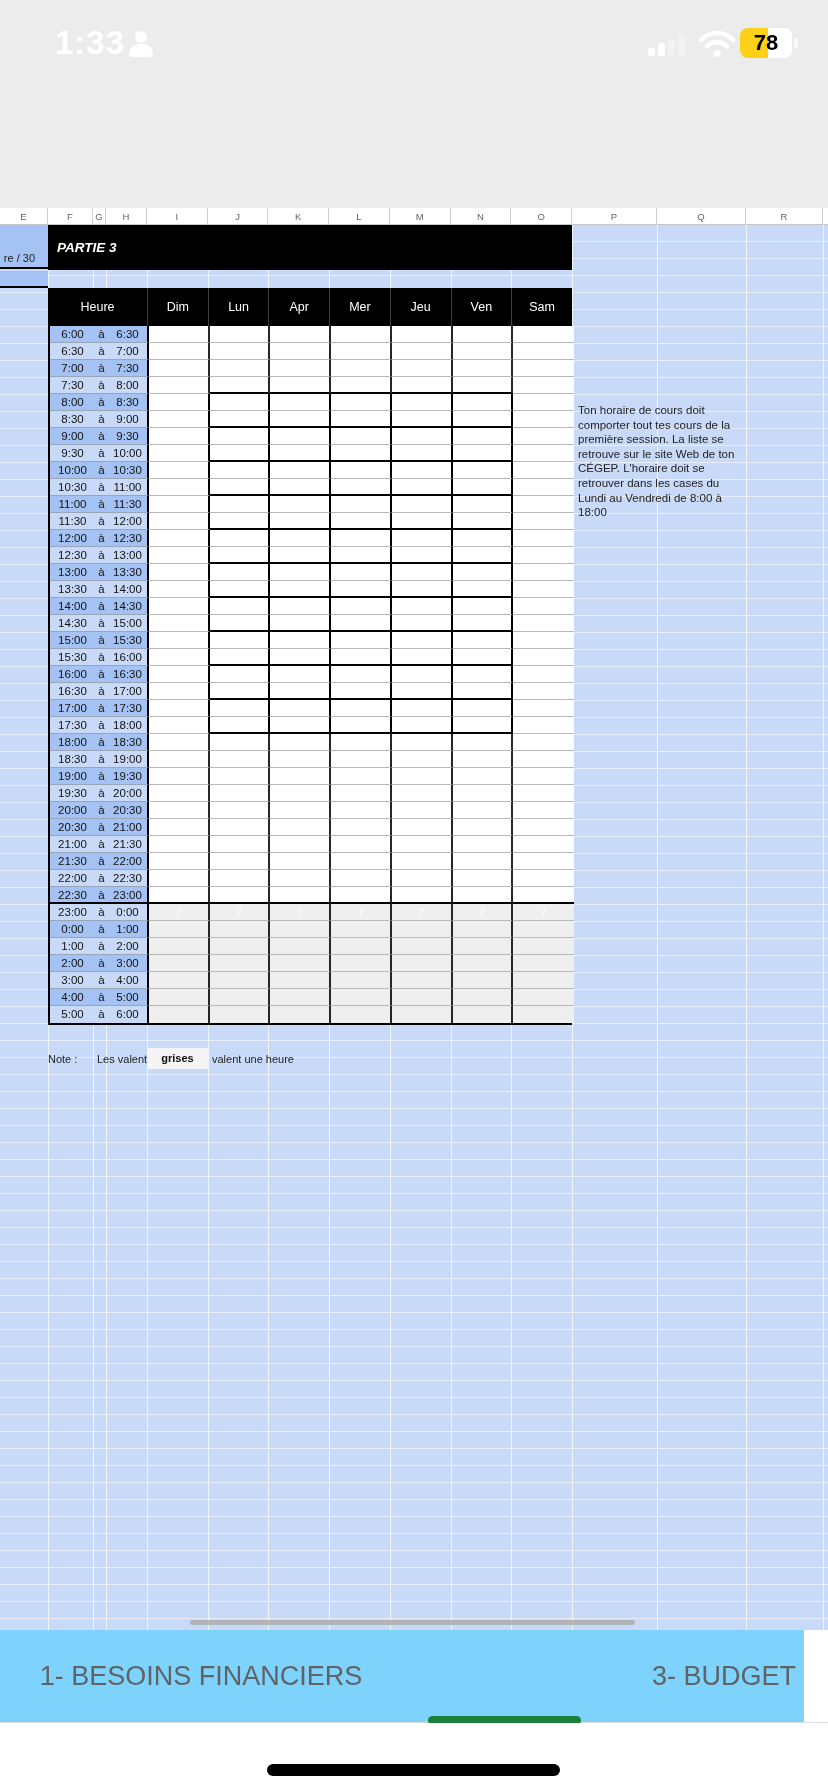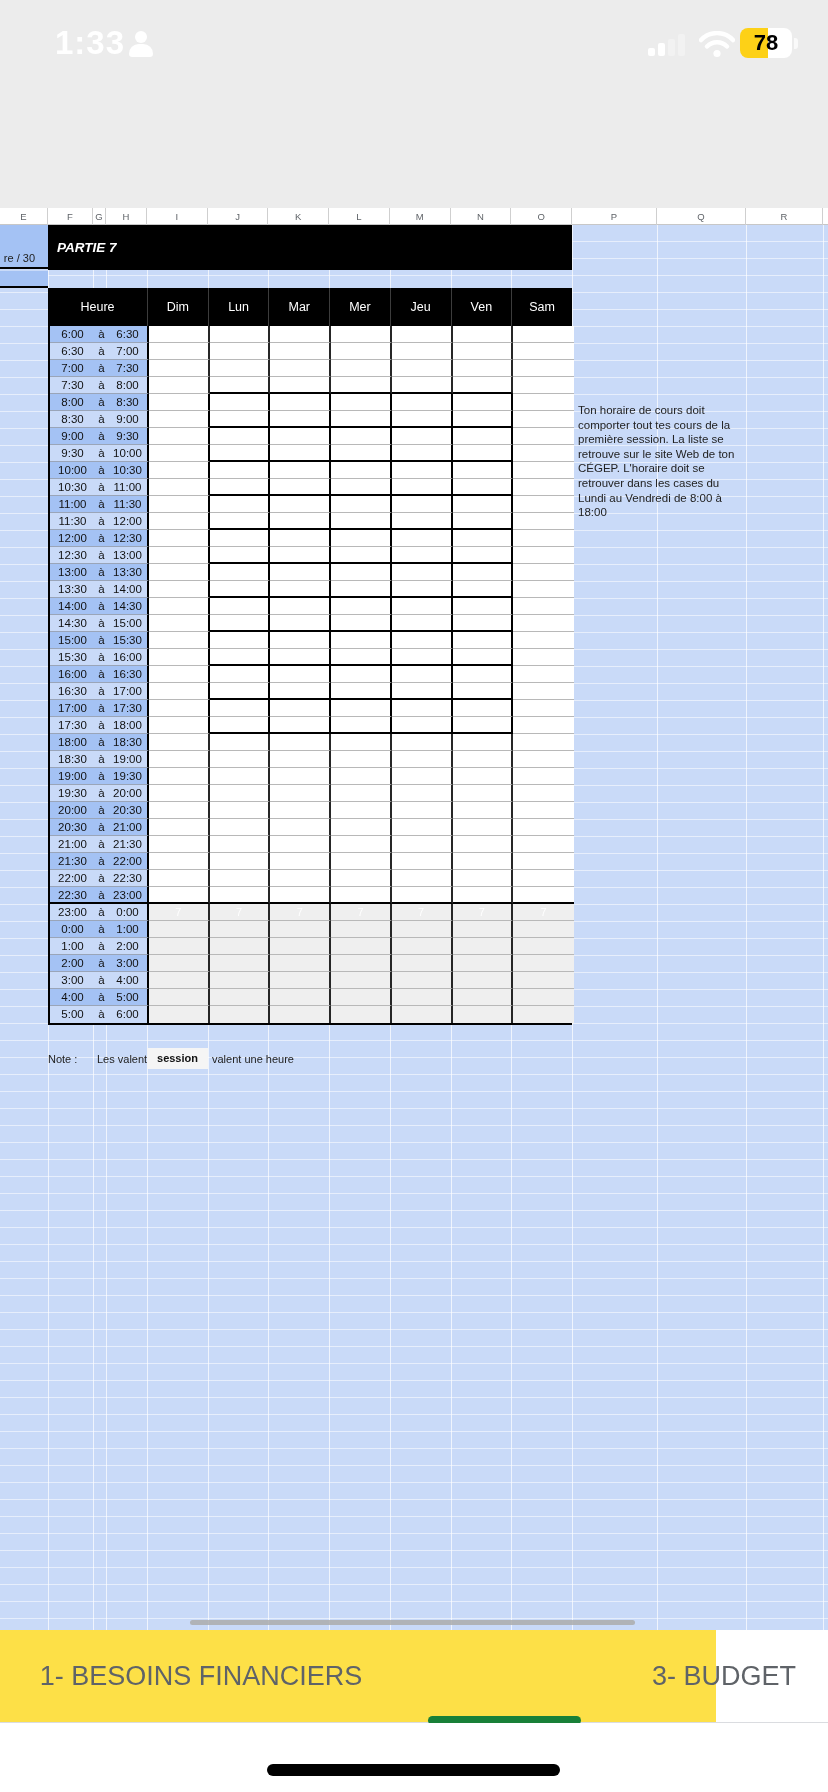--- a/index.html
+++ b/index.html
@@ -75,21 +75,21 @@
 
   
   .note-label{left:48px;top:1050px;height:19px;line-height:19px;font-size:11px;color:#222;}
   .note-before{left:97px;top:1050px;height:19px;line-height:19px;font-size:11px;color:#222;}
   .note-grises{left:147px;top:1048px;width:61px;height:21px;line-height:21px;font-size:11px;font-weight:700;
     color:#111;background:#f5f5f5;text-align:center;}
   .note-after{left:212px;top:1050px;height:19px;line-height:19px;font-size:11px;color:#222;}
 
   
   #hscrollbar{left:190px;top:1620px;width:445px;height:5px;border-radius:3px;background:#ababab;opacity:.85;}
-  #tab-bar{left:0;top:1630px;width:716px;height:93px;background:#fde047;}
+  #tab-bar{left:0;top:1630px;width:804px;height:93px;background:#7dd3fc;}
   #tab-divider{left:0;top:1722px;width:828px;height:1px;background:#dadce0;}
   .tab{position:absolute;top:0;height:92px;display:flex;align-items:center;justify-content:center;
     font-size:27px;color:#5f6368;white-space:nowrap;}
   .tab.active{color:var(--accent-green);}
   #tab-1{left:42px;width:318px;}
   #tab-2{left:428px;width:154px;}
   #tab-3{left:650px;width:148px;}
   #tab-indicator{left:428px;top:1716px;width:153px;height:9px;border-radius:4.5px;background:var(--accent-green);}
   #bottom-area{left:0;top:1723px;width:828px;height:69px;background:#fff;}
   #home-indicator{left:267px;top:1764px;width:293px;height:12px;border-radius:6px;background:#000;}
@@ -152,26 +152,26 @@
       <div class="vline" style="left: 511.26px;"></div>
       <div class="vline" style="left: 572px;"></div>
       <div class="vline" style="left: 657px;"></div>
       <div class="vline" style="left: 746px;"></div>
       <div class="vline" style="left: 823px;"></div>
     </div>
 
   <div class="abs e-cell1">re / 30</div>
   <div class="abs e-cell2"></div>
 
-  <div class="abs" id="partie-row">PARTIE 7</div>
+  <div class="abs" id="partie-row">PARTIE 3</div>
   <div class="abs" id="day-header-row">
     <div class="hdr-cell" id="heure-hdr" style="width:99px;">Heure</div>
   <div class="hdr-cell" style="width: 60.71px;">Dim</div>
       <div class="hdr-cell" style="width: 60.71px;">Lun</div>
-      <div class="hdr-cell" style="width: 60.71px;">Mar</div>
+      <div class="hdr-cell" style="width: 60.71px;">Apr</div>
       <div class="hdr-cell" style="width: 60.71px;">Mer</div>
       <div class="hdr-cell" style="width: 60.71px;">Jeu</div>
       <div class="hdr-cell" style="width: 60.71px;">Ven</div>
       <div class="hdr-cell" style="width: 60.74px;">Sam</div>
     </div>
 
   <div class="abs" id="grid">
       <div class="grid-row">
         <div class="tcell" style="width: 45px; background: var(--row-dark-blue); border-bottom: 1px solid rgb(154, 165, 184);">6:00</div>
         <div class="tcell" style="width: 13px; background: var(--row-dark-blue); border-bottom: 1px solid rgb(154, 165, 184);">à</div>
@@ -670,21 +670,21 @@
 comporter tout tes cours de la
 première session. La liste se
 retrouve sur le site Web de ton
 CÉGEP. L'horaire doit se
 retrouver dans les cases du
 Lundi au Vendredi de 8:00 à
 18:00</div>
 
   <div class="abs note-label">Note :</div>
   <div class="abs note-before">Les valent</div>
-  <div class="abs note-grises">session</div>
+  <div class="abs note-grises">grises</div>
   <div class="abs note-after">valent une heure</div>
 
   <div class="abs" id="hscrollbar"></div>
 
   <div class="abs" id="tab-bar">
     <div class="tab" id="tab-1">1- BESOINS FINANCIERS</div>
     <div class="tab" id="tab-3">3- BUDGET</div>
   </div>
   <div class="abs" id="tab-divider"></div>
   <div class="abs" id="tab-indicator"></div>

